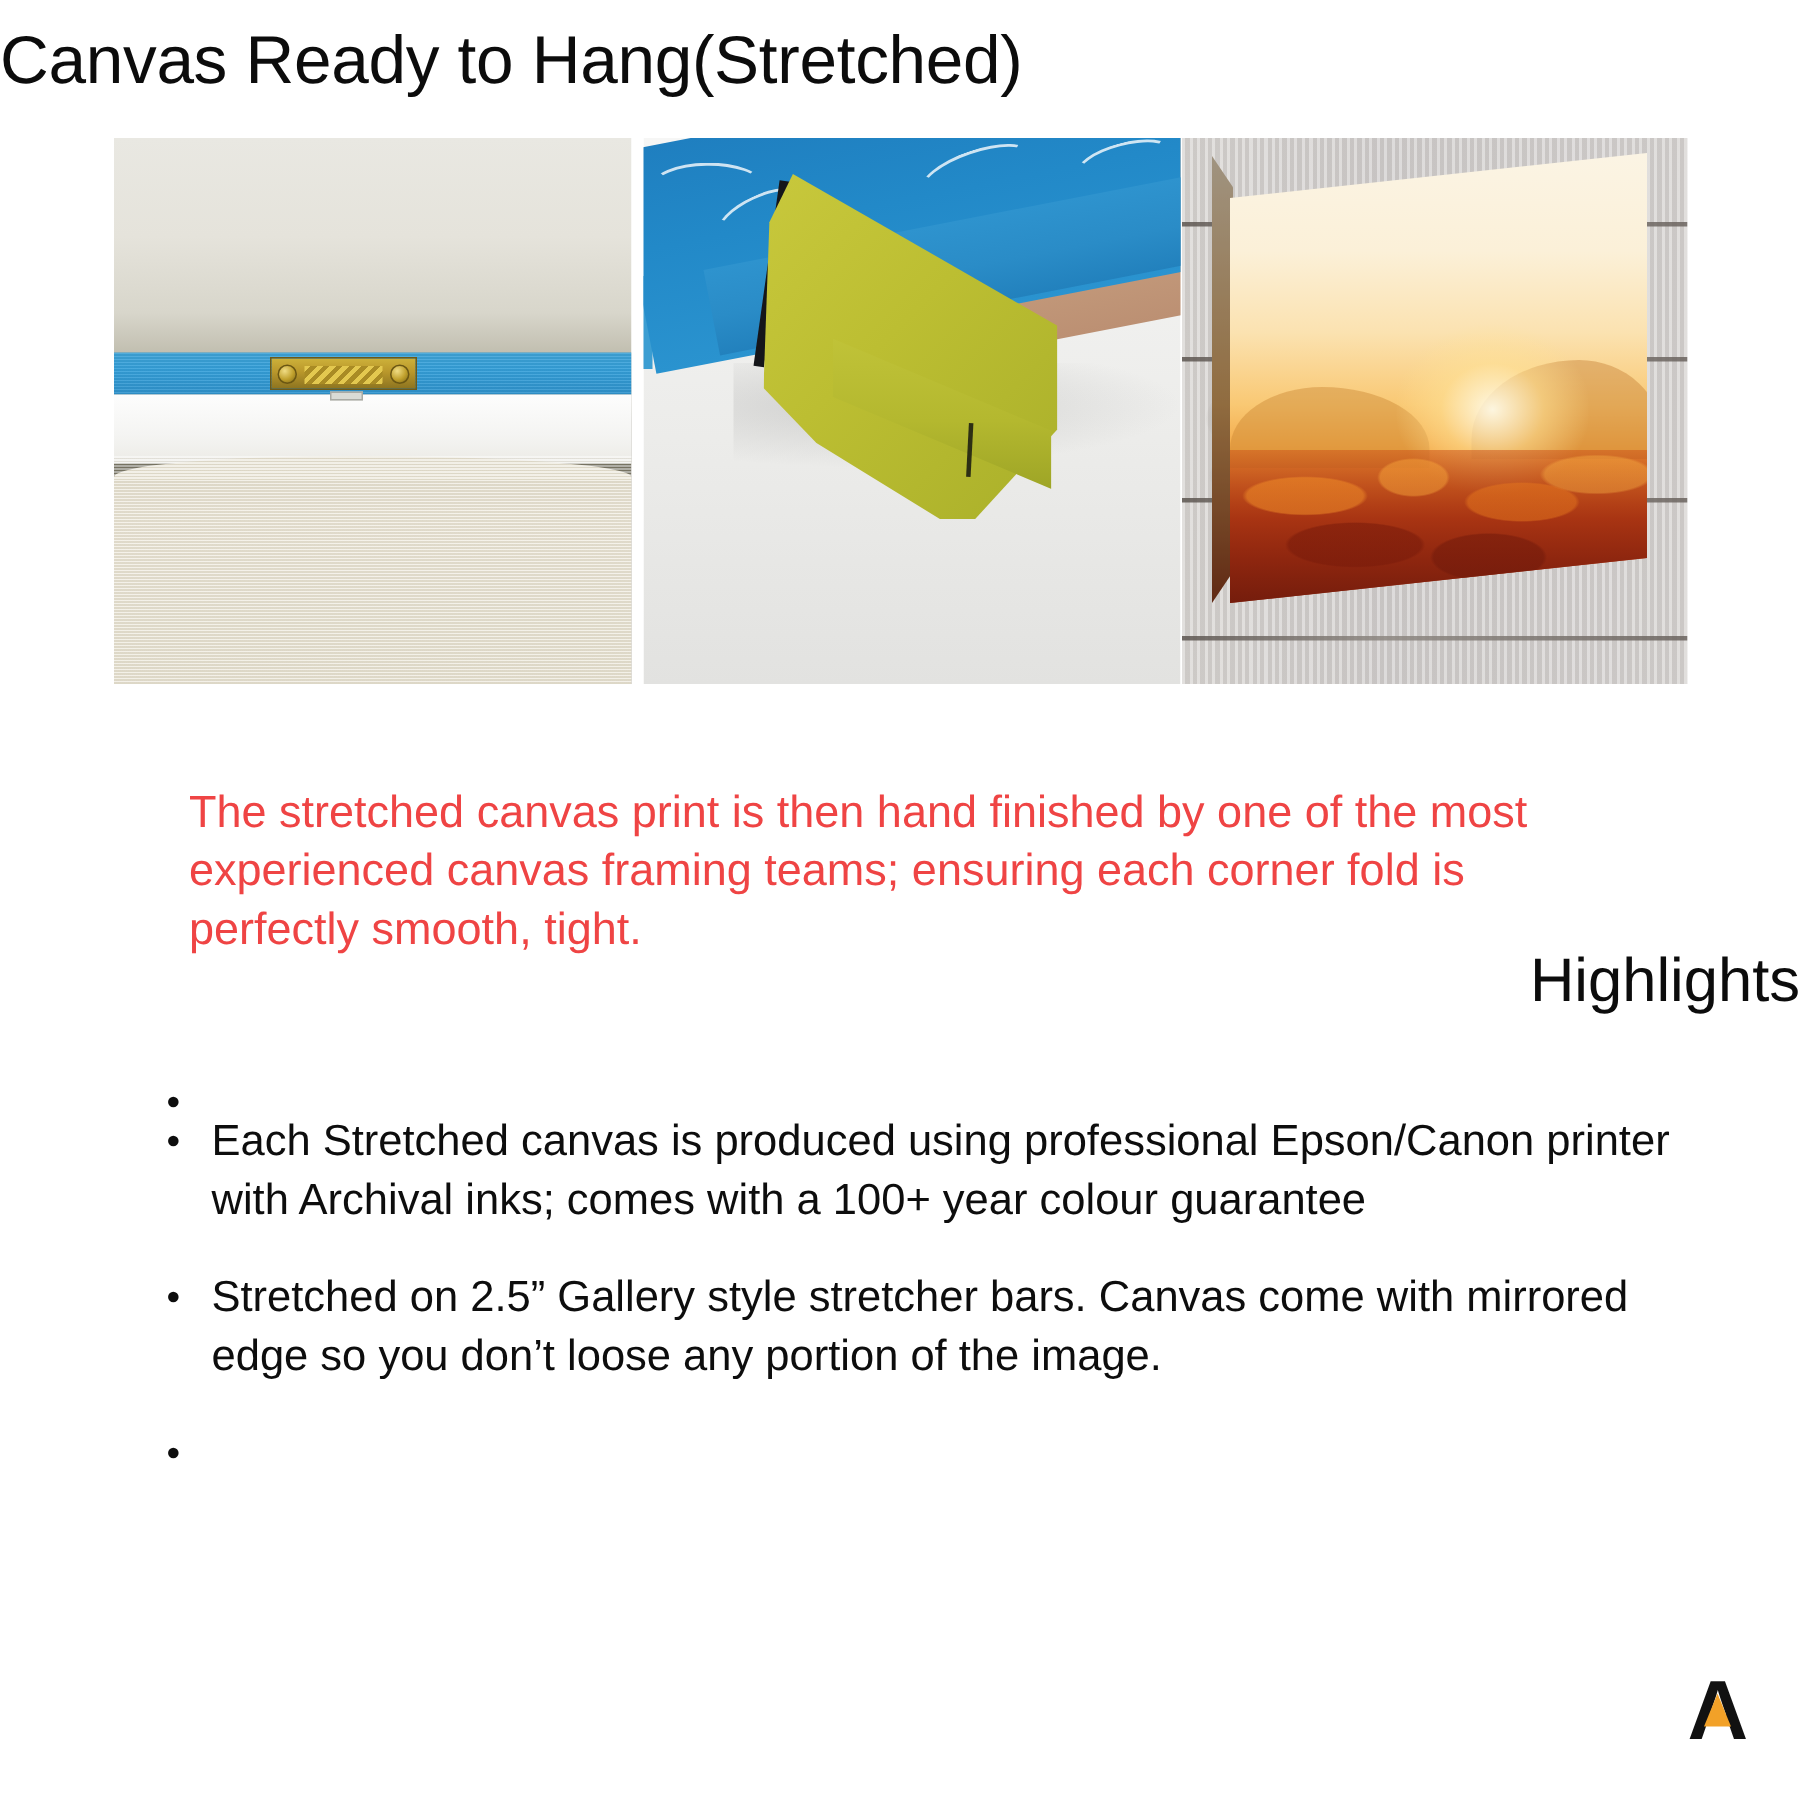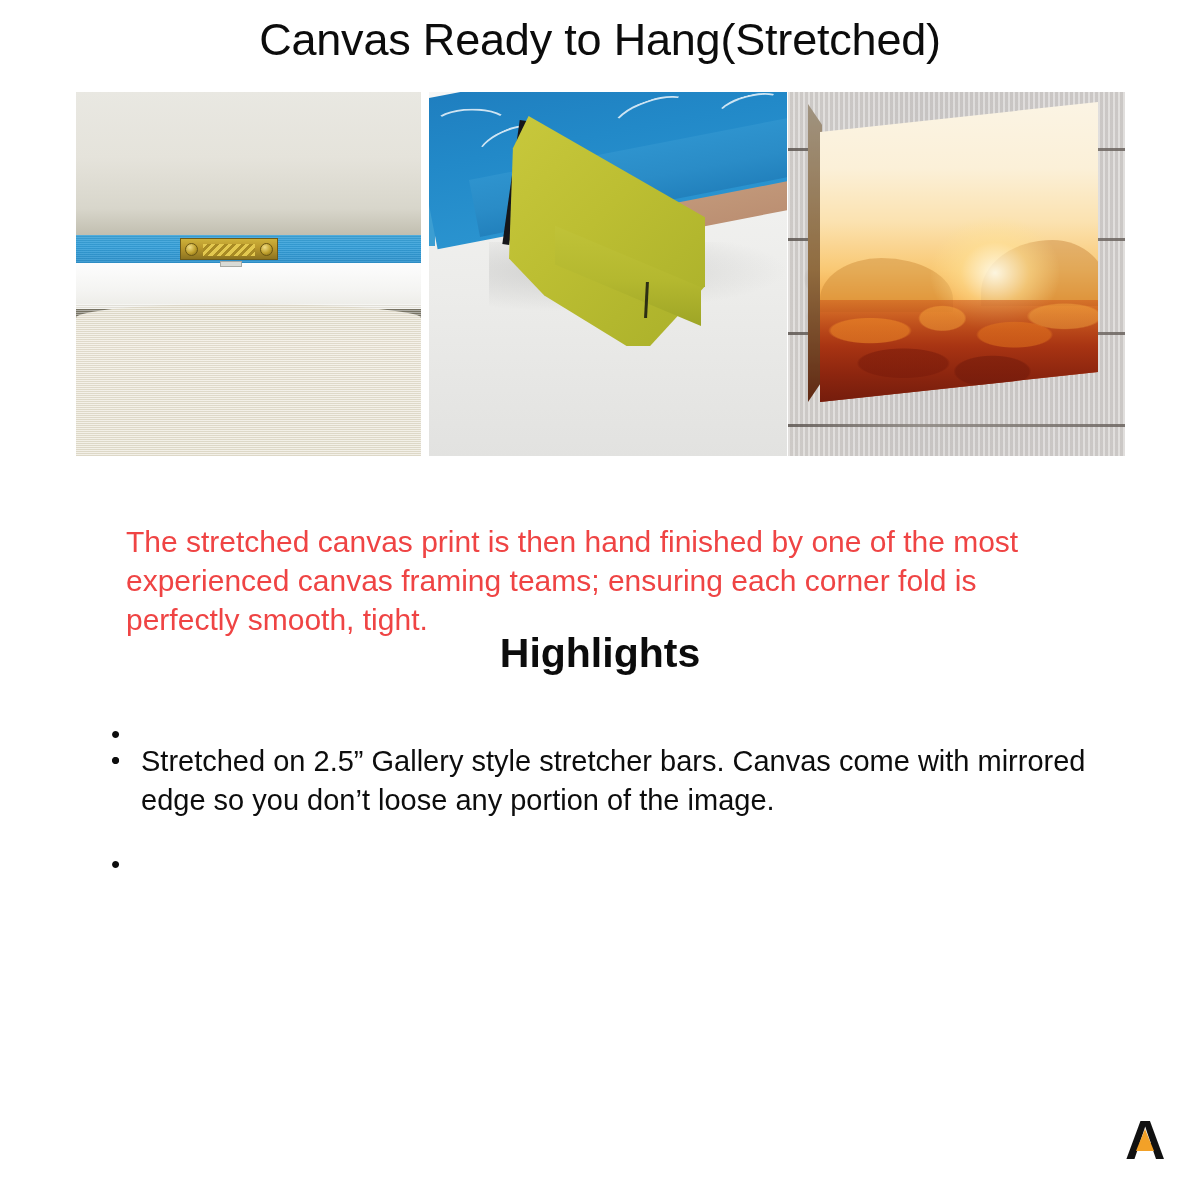--- a/index.html
+++ b/index.html
@@ -15,21 +15,20 @@
     color: #101010;
     position: relative;
   }
 
   
   .title {
     position: absolute;
     top: 14px;
     left: 0;
     width: 1200px;
-    text-align: center;
     font-size: 45px;
     font-weight: 400;
     letter-spacing: -0.2px;
     color: #0c0c0c;
     white-space: nowrap;
   }
 
   
   .image-band {
     position: absolute;
@@ -283,23 +282,23 @@
     color: #ef4444;
     font-weight: 400;
   }
 
   
   .highlights-heading {
     position: absolute;
     top: 630px;
     left: 0;
     width: 1200px;
-    text-align: center;
+    text-align: right;
     font-size: 41px;
-    font-weight: 700;
+    font-weight: 400;
     color: #0c0c0c;
   }
 
   
   .bullets {
     position: absolute;
     top: 716px;
     left: 107px;
     width: 1010px;
     list-style: none;
@@ -419,20 +418,21 @@
 <p class="intro">The stretched canvas print is then hand finished by one of the most experienced canvas framing teams; ensuring each corner fold is perfectly smooth, tight.</p>
 
 <div class="highlights-heading">Highlights</div>
 
 <ul class="bullets">
   <li class="bullet">
     <span class="dot">•</span>
   </li>
   <li class="bullet">
     <span class="dot">•</span>
+    <span>Each Stretched canvas is produced using professional Epson/Canon printer with Archival inks; comes with a 100+ year colour guarantee</span>
   </li>
   <li class="bullet">
     <span class="dot">•</span>
     <span>Stretched on 2.5” Gallery style stretcher bars. Canvas come with mirrored edge so you don’t loose any portion of the image.</span>
   </li>
   <li class="bullet">
     <span class="dot">•</span>
   </li>
 </ul>
 

